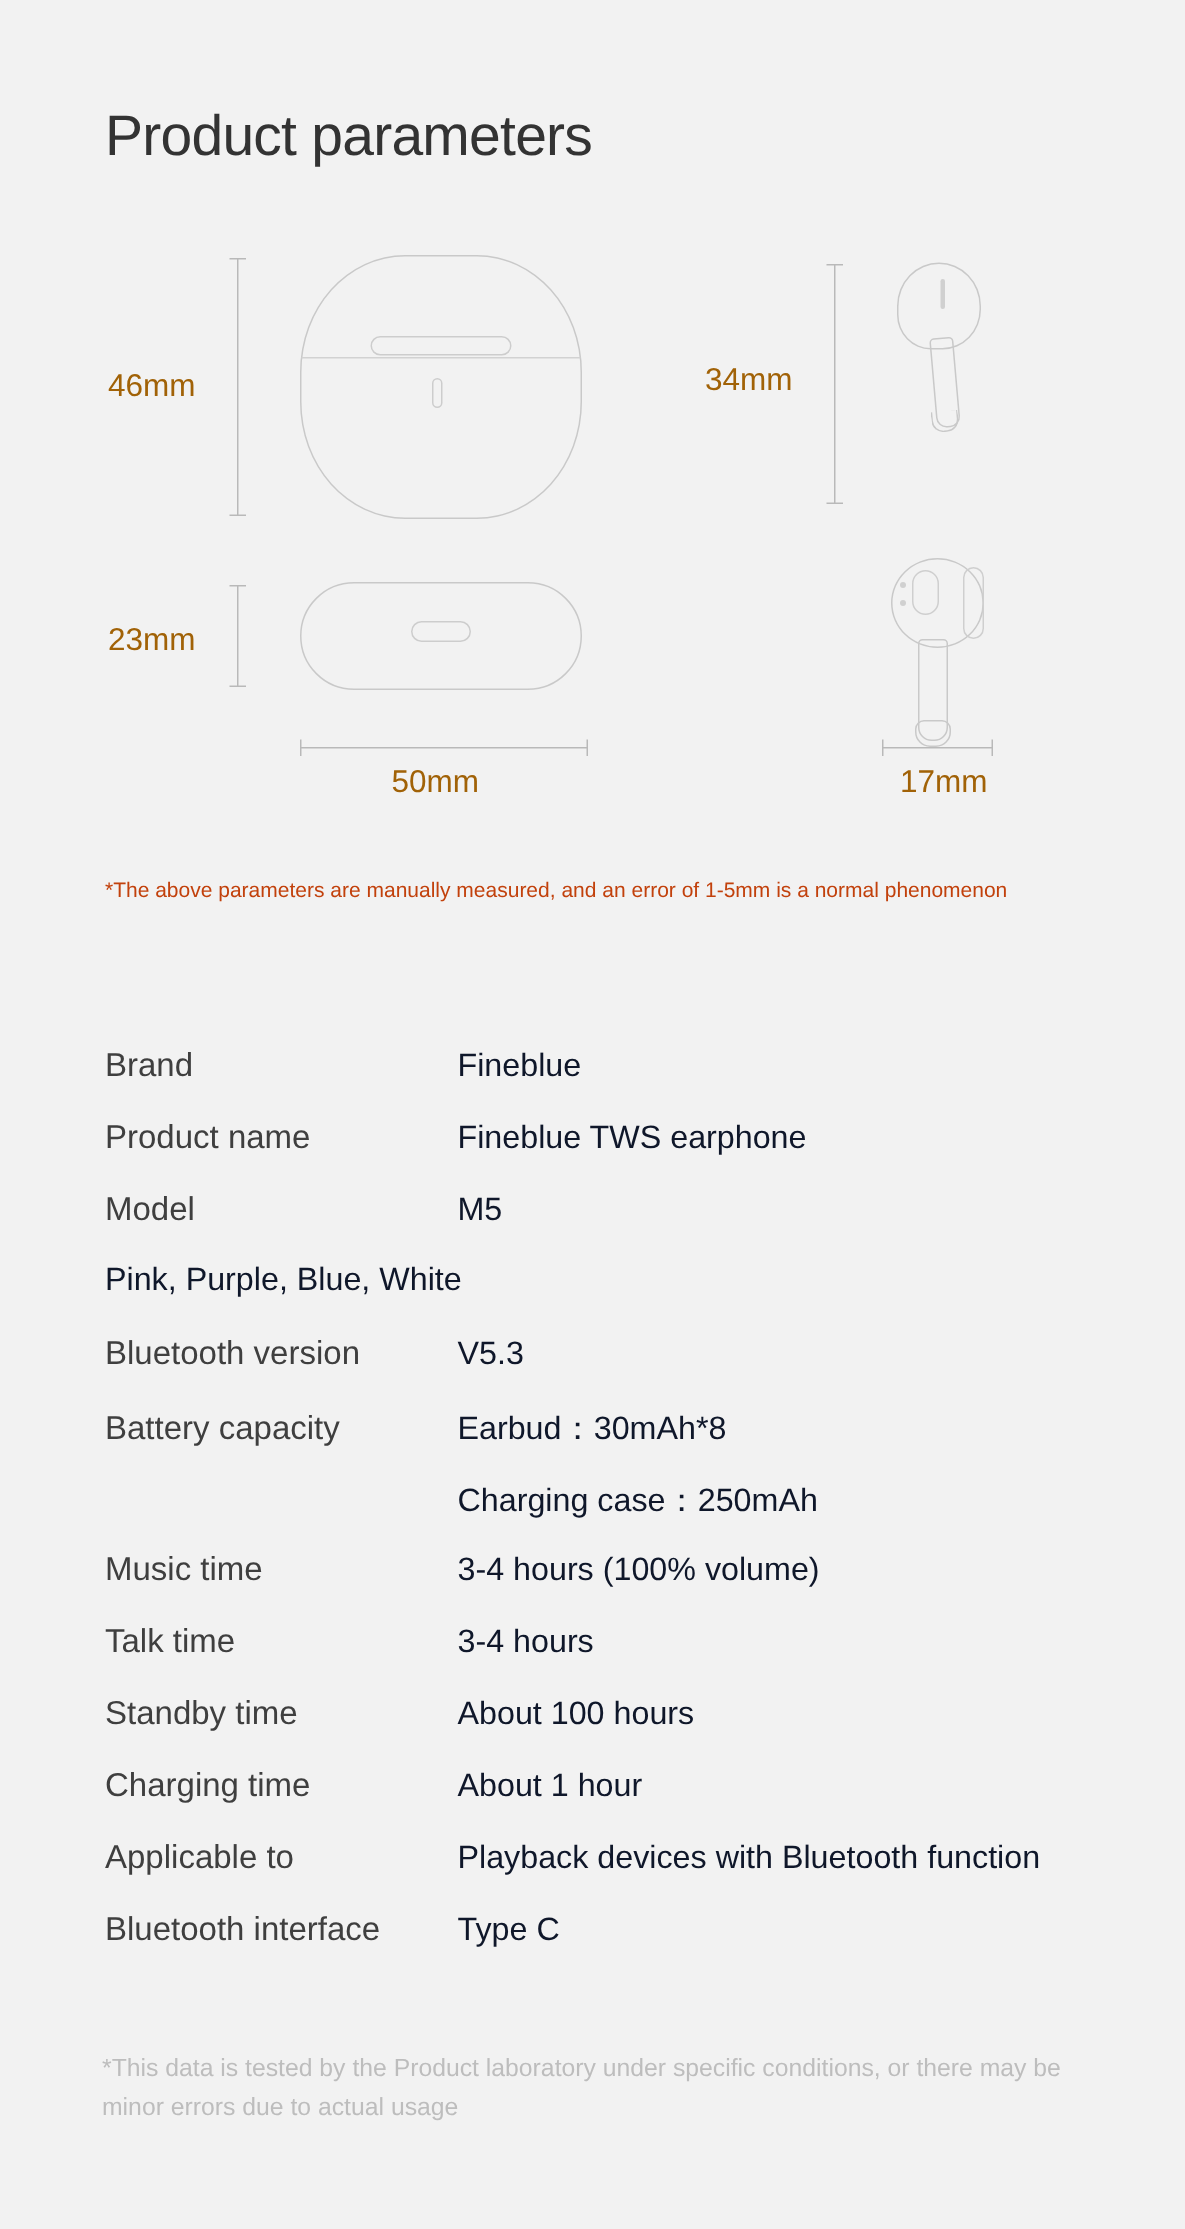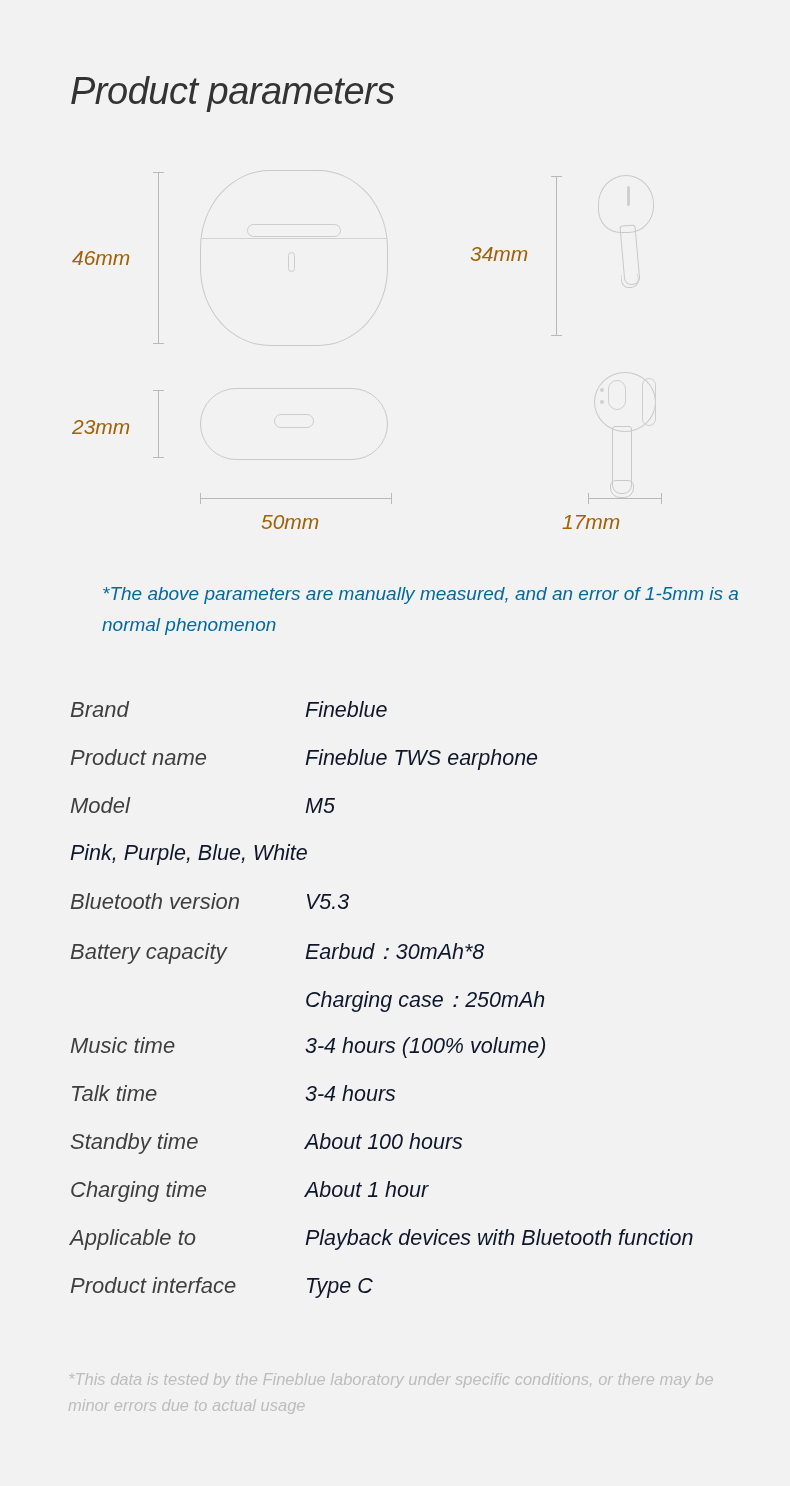--- a/index.html
+++ b/index.html
@@ -12,21 +12,20 @@
     background: #f2f2f2;
     font-family: "Liberation Sans", sans-serif;
     color: #3c3c3c;
     overflow: hidden;
     position: relative;
   }
   .page {
     position: relative;
     width: 639px;
     height: 1486px;
-    font-style: italic;
   }
   .title {
     position: absolute;
     left: 70px;
     top: 70px;
     font-size: 38px;
     font-weight: 400;
     letter-spacing: -0.5px;
     color: #333333;
     white-space: nowrap;
@@ -234,24 +233,23 @@
     box-sizing: border-box;
     background: transparent;
   }
 
   
   .note-measure {
     position: absolute;
     left: 70px;
     top: 578px;
     width: 640px;
-    font-size: 19px;
+    font-size: 14px;
     line-height: 31px;
-    color: #0369a1;
-    margin-left: 32px;
+    color: #c2410c;
   }
 
   
   .spec-table {
     position: absolute;
     left: 70px;
     top: 697px;
     width: 700px;
   }
   .spec-row {
@@ -298,21 +296,21 @@
     <div class="dim-label" style="left:72px; top:265px;">23mm</div>
     <div class="vbar" style="left:158px; top:240px; height:68px;"></div>
 
     <div class="hbar" style="left:200px; top:348px; width:192px;"></div>
     <div class="dim-label" style="left:261px; top:360px;text-align:center;">50mm</div>
 
     <div class="dim-label" style="left:470px; top:92px;">34mm</div>
     <div class="vbar" style="left:556px; top:26px; height:160px;"></div>
 
     <div class="hbar" style="left:588px; top:348px; width:74px;"></div>
-    <div class="dim-label" style="left:562px; top:360px;">17mm</div>
+    <div class="dim-label" style="left:600px; top:360px;">17mm</div>
 
     <div class="outline case-front"></div>
     <div class="case-front-line"></div>
     <div class="case-slot"></div>
     <div class="case-led"></div>
 
     <div class="outline case-side"></div>
     <div class="case-port"></div>
 
     <div class="outline bud-side-head"></div>
@@ -386,20 +384,20 @@
       <div class="spec-key">Charging time</div>
       <div class="spec-val">About 1 hour</div>
     </div>
 
     <div class="spec-row">
       <div class="spec-key">Applicable to</div>
       <div class="spec-val">Playback devices with Bluetooth function</div>
     </div>
 
     <div class="spec-row">
-      <div class="spec-key">Product interface</div>
+      <div class="spec-key">Bluetooth interface</div>
       <div class="spec-val">Type C</div>
     </div>
   </div>
 
-  <div class="note-footer">*This data is tested by the Fineblue laboratory under specific conditions, or there may be minor errors due to actual usage</div>
+  <div class="note-footer">*This data is tested by the Product laboratory under specific conditions, or there may be minor errors due to actual usage</div>
 
 </div>
 
 </body></html>

